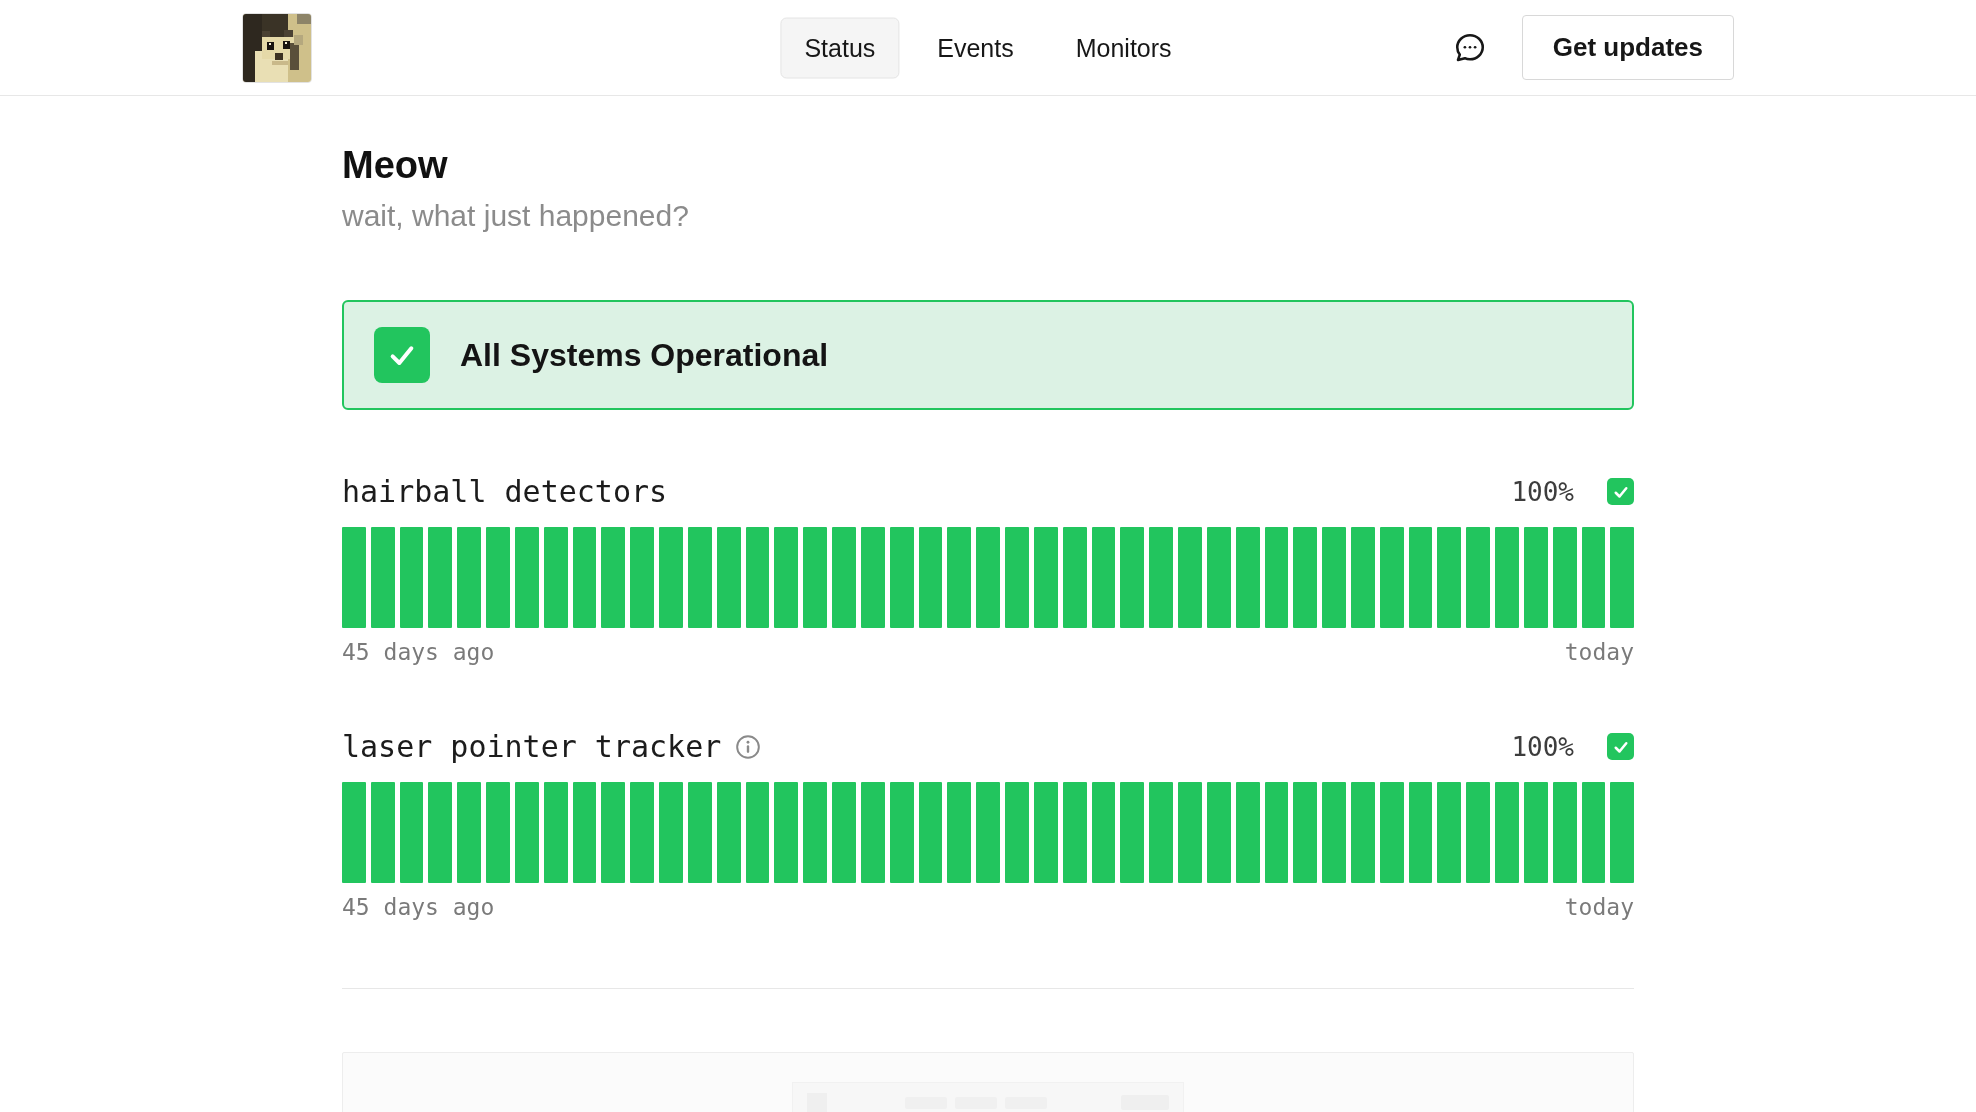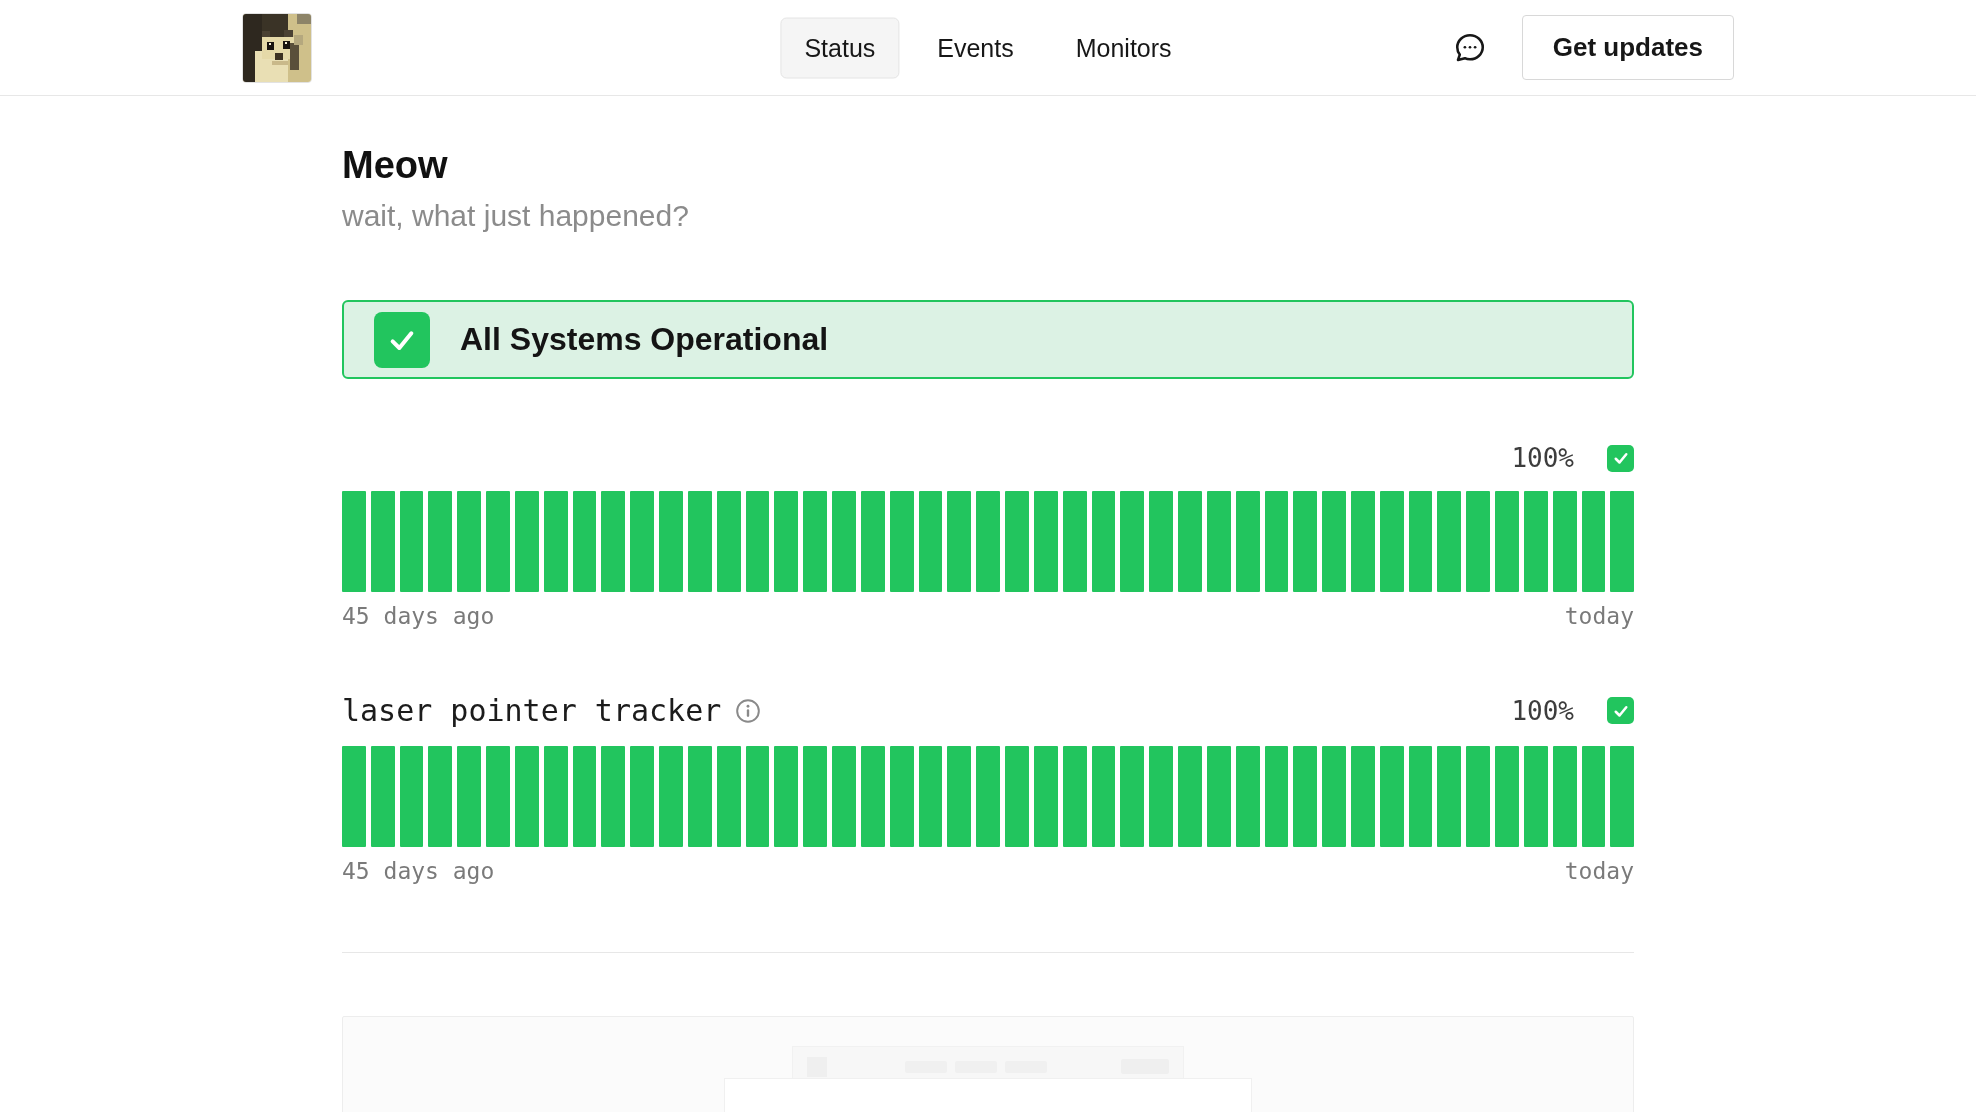--- a/index.html
+++ b/index.html
@@ -19,21 +19,21 @@
   .chat-btn { width: 36px; height: 36px; cursor: pointer; display: flex; align-items: center; justify-content: center; }
   .get-updates { background: #fff; border: 1px solid #d8d8d8; border-radius: 4px; padding: 16px 30px; font-size: 26px; font-weight: 600; color: #171717; cursor: pointer; font-family: "Liberation Sans", sans-serif; }
 
   
   .container { width: 1292px; margin: 0 auto; }
   .main { padding-top: 47px; }
   .page-title { font-size: 38px; font-weight: 700; color: #111111; line-height: 1.2; }
   .page-subtitle { font-size: 30px; color: #8b8b8b; margin-top: 8px; line-height: 1.25; }
 
   
-  .banner { margin-top: 66px; height: 79px; display: flex; align-items: center; padding: 0 34px 0 30px; background: var(--banner-bg, #dcf2e4); border: 2px solid var(--green, #22c55e); border-radius: 6px; }
+  .banner { margin-top: 66px; height: 110px; display: flex; align-items: center; padding: 0 34px 0 30px; background: var(--banner-bg, #dcf2e4); border: 2px solid var(--green, #22c55e); border-radius: 6px; }
   .banner-check { width: 56px; height: 56px; border-radius: 8px; background: var(--green, #22c55e); display: flex; align-items: center; justify-content: center; margin-right: 30px; flex: 0 0 auto; }
   .banner-title { font-size: 32px; font-weight: 700; color: #141414; }
   .banner-time { margin-left: auto; font-size: 24px; color: #6b7280; border-bottom: 2px dashed #adc4b4; padding-bottom: 5px; cursor: help; white-space: nowrap; }
 
   
   .monitor { margin-top: 64px; }
   .monitor + .monitor { }
   .monitor-head { display: flex; align-items: center; margin-bottom: 18px; }
   .monitor-name { font-size: 30px; color: #1c1c1c; }
   .info-icon { margin-left: 14px; display: flex; align-items: center; cursor: pointer; }
@@ -110,20 +110,21 @@
     <div class="banner-check">
       <svg width="32" height="32" viewBox="0 0 24 24" fill="none" stroke="#ffffff" stroke-width="3" stroke-linecap="round" stroke-linejoin="round">
         <polyline points="5,13 10,18 19,7"></polyline>
       </svg>
     </div>
     <div class="banner-title">All Systems Operational</div>
   </div>
 
   <div class="monitor">
     <div class="monitor-head">
+      <div class="monitor-name mono">hairball detectors</div>
       <div class="monitor-right">
         <div class="uptime mono">100%</div>
         <div class="mini-check">
           <svg width="18" height="18" viewBox="0 0 24 24" fill="none" stroke="#ffffff" stroke-width="3.4" stroke-linecap="round" stroke-linejoin="round">
             <polyline points="5,13 10,18 19,7"></polyline>
           </svg>
         </div>
       </div>
     </div>
     <div class="bars">

